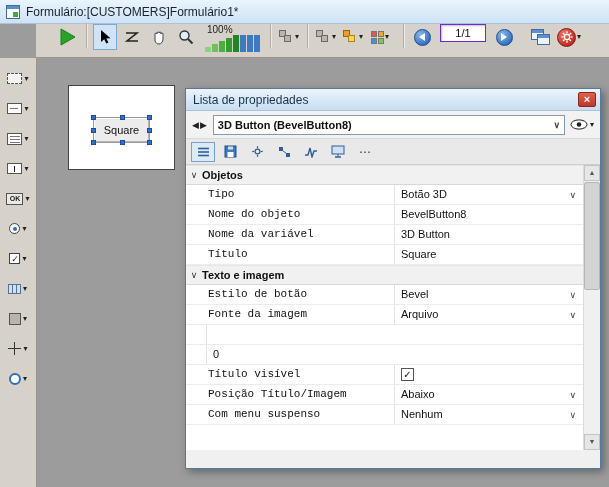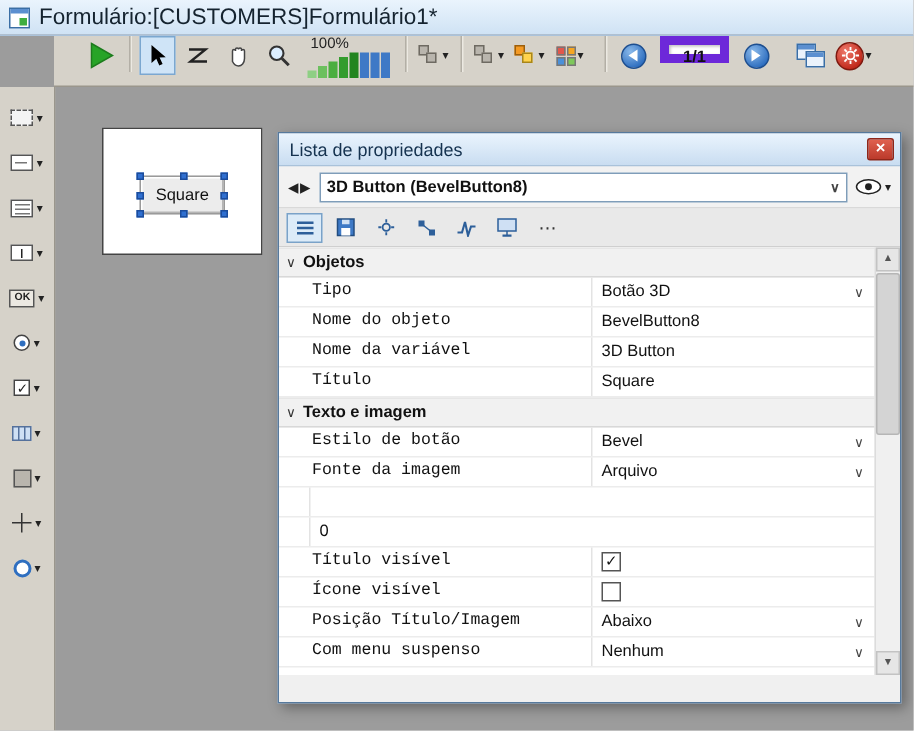--- a/index.html
+++ b/index.html
@@ -7,21 +7,21 @@
   body { font-family:"Liberation Sans",sans-serif; font-size:11px; color:#111; }
   .app { position:relative; width:609px; height:487px; overflow:hidden; background:#9c9c9c; }
 
   
   .titlebar { position:absolute; left:0; top:0; width:609px; height:24px;
     background:linear-gradient(#eaf4fd,#cfe2f4); border-bottom:1px solid #aac2da;
     display:flex; align-items:center; padding-left:6px; gap:6px; }
   .win-icon { width:14px; height:14px; background:#fff; border:1px solid #3a6ea5; position:relative; }
   .win-icon::before { content:""; position:absolute; left:0; top:0; right:0; height:3px; background:#5b8fd0; }
   .win-icon::after { content:""; position:absolute; right:1px; bottom:1px; width:5px; height:5px; background:#3fae3f; }
-  .title-text { font-size:15px; color:#15232f; }
+  .title-text { font-size:12px; color:#15232f; }
 
   
   .toolbar { position:absolute; left:0; top:24px; width:609px; height:34px;
     background:#d6d2c9; border-bottom:1px solid #9a968c;
     display:flex; padding:0 20px; gap:3px;margin-left:36px; }
   .tbtn { height:26px; min-width:24px; display:flex; align-items:center; justify-content:center;
     gap:1px; border:1px solid transparent; background:transparent; }
   .tbtn.active { background:#cfe4f7; border:1px solid #7ba7d0; }
   .tsep { width:1px; height:24px; background:#b3afa6; margin:0 3px; box-shadow:1px 0 0 #ece9e2; }
   .dd { font-size:8px; color:#222; line-height:8px; }
@@ -40,22 +40,22 @@
   .col-a { background:#f59a23 !important; border-color:#9c5f0c !important; }
   .col-b { background:#ffd34d !important; border-color:#a8861a !important; }
   .grid-ico { display:grid; grid-template-columns:6px 6px; grid-template-rows:6px 6px; gap:1px; }
   .grid-ico span { border:1px solid #777; }
   .g1{background:#e2574c;} .g2{background:#f5a623;} .g3{background:#4a90d9;} .g4{background:#7ec85a;}
   .nav-circle { width:17px; height:17px; border-radius:50%; border:1px solid #1d4e8f;
     background:radial-gradient(circle at 35% 30%, #8ab9ea, #2f6fc0 75%);
     display:flex; align-items:center; justify-content:center; }
   .tri-left { width:0; height:0; border-top:4px solid transparent; border-bottom:4px solid transparent; border-right:6px solid #fff; }
   .tri-right { width:0; height:0; border-top:4px solid transparent; border-bottom:4px solid transparent; border-left:6px solid #fff; }
-  .page-box { width:46px; height:18px; background:#fff; border:6px solid #6d28d9;
-    box-shadow:inset 1px 1px 2px rgba(0,0,0,.25); text-align:center; line-height:16px; font-size:11px; margin:0 3px;font-weight:bold; }
+  .page-box { width:46px; height:18px; background:#fff; border:1px solid #6d28d9;
+    box-shadow:inset 1px 1px 2px rgba(0,0,0,.25); text-align:center; line-height:16px; font-size:11px; margin:0 3px; }
   .windows-ico { position:relative; width:20px; height:17px; }
   .windows-ico div { position:absolute; width:13px; height:11px; background:#eaf2fb; border:1px solid #3a6ea5; }
   .windows-ico div::before { content:""; position:absolute; left:0; top:0; right:0; height:3px; background:#5b8fd0; }
   .windows-ico .w1 { left:0; top:0; }
   .windows-ico .w2 { left:6px; top:5px; }
   .stop-circle { width:19px; height:19px; border-radius:50%; border:1px solid #7e1a10;
     background:radial-gradient(circle at 35% 30%, #ef7a6b, #c0281a 75%);
     display:flex; align-items:center; justify-content:center; }
 
   
@@ -463,26 +463,20 @@
               <span class="val-text">0</span>
             </div>
           </div>
           <div class="prop-row">
             <div class="prop-label">Título visível</div>
             <div class="prop-value">
               <span class="checkbox">✓</span>
             </div>
           </div>
           <div class="prop-row">
-            <div class="prop-label">Ícone visível</div>
-            <div class="prop-value">
-              <span class="checkbox"></span>
-            </div>
-          </div>
-          <div class="prop-row">
             <div class="prop-label">Posição Título/Imagem</div>
             <div class="prop-value">
               <span class="val-text">Abaixo</span>
               <span class="row-chev">∨</span>
             </div>
           </div>
           <div class="prop-row">
             <div class="prop-label">Com menu suspenso</div>
             <div class="prop-value">
               <span class="val-text">Nenhum</span>

